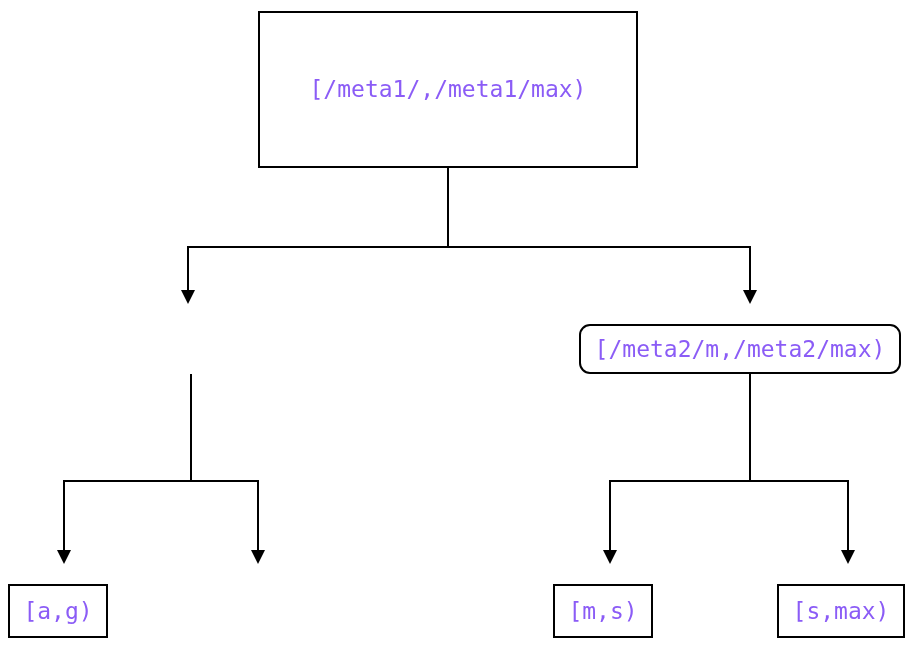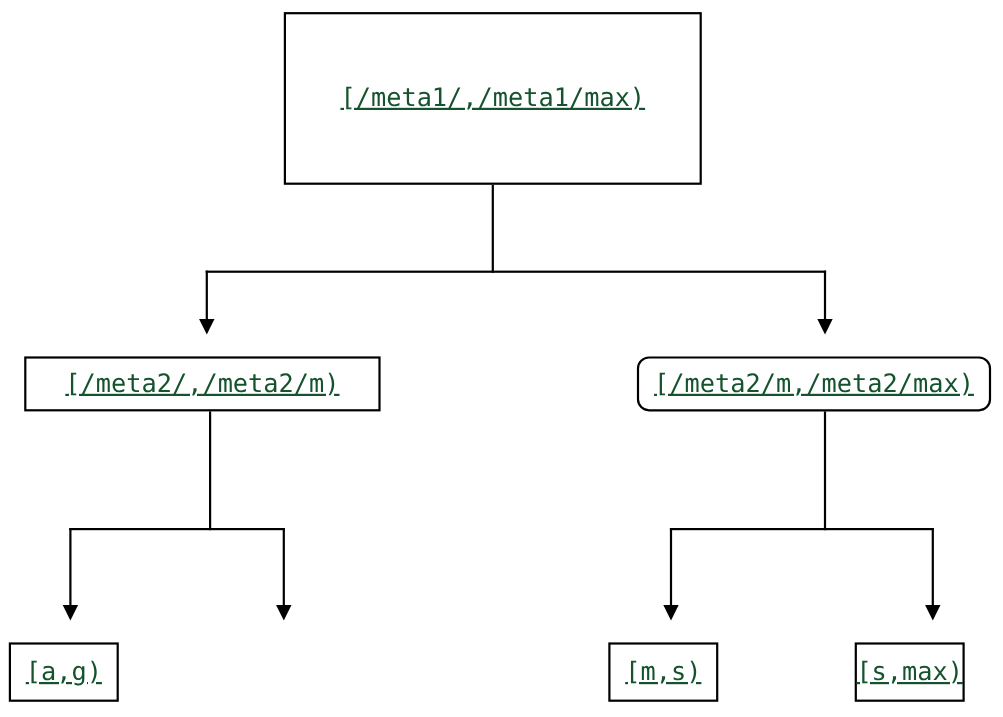--- a/index.html
+++ b/index.html
@@ -18,27 +18,26 @@
     overflow: hidden;
   }
   .node {
     position: absolute;
     box-sizing: border-box;
     border: 2px solid #000000;
     background: #ffffff;
     display: flex;
     align-items: center;
     justify-content: center;
-    color: #14532d;
+    color: #8b5cf6;
     font-family: "DejaVu Sans Mono", "Liberation Mono", monospace;
     font-size: 23px;
     line-height: 1;
     letter-spacing: 0px;
     white-space: nowrap;
-    text-decoration: underline;
   }
   .node-label {
     display: block;
   }
   .edge-v {
     position: absolute;
     background: #000000;
     width: 2px;
   }
   .edge-h {
@@ -64,23 +63,20 @@
     <span class="node-label">[/meta1/,/meta1/max)</span>
   </div>
 
   <div class="edge-v" style="left:447px; top:168px; height:80px;"></div>
   <div class="edge-h" style="left:187px; top:246px; width:564px;"></div>
   <div class="edge-v" style="left:187px; top:246px; height:44px;"></div>
   <div class="edge-v" style="left:749px; top:246px; height:44px;"></div>
   <div class="arrow" style="left:181px; top:290px;"></div>
   <div class="arrow" style="left:743px; top:290px;"></div>
 
-  <div class="node" style="left:22px; top:324px; width:324px; height:50px;">
-    <span class="node-label">[/meta2/,/meta2/m)</span>
-  </div>
 
   <div class="node" style="left:579px; top:324px; width:322px; height:50px;border-radius:11px;">
     <span class="node-label">[/meta2/m,/meta2/max)</span>
   </div>
 
   <div class="edge-v" style="left:190px; top:374px; height:108px;"></div>
   <div class="edge-h" style="left:63px; top:480px; width:196px;"></div>
   <div class="edge-v" style="left:63px; top:480px; height:70px;"></div>
   <div class="edge-v" style="left:257px; top:480px; height:70px;"></div>
   <div class="arrow" style="left:57px; top:550px;"></div>
@@ -95,17 +91,17 @@
 
   <div class="node" style="left:8px; top:584px; width:100px; height:54px;align-items:center;">
     <span class="node-label">[a,g)</span>
   </div>
 
 
   <div class="node" style="left:553px; top:584px; width:100px; height:54px;justify-content:center;">
     <span class="node-label">[m,s)</span>
   </div>
 
-  <div class="node" style="left:777px; top:584px; width:100px; height:54px;">
+  <div class="node" style="left:777px; top:584px; width:128px; height:54px;">
     <span class="node-label">[s,max)</span>
   </div>
 
 </div>
 
 </body></html>

